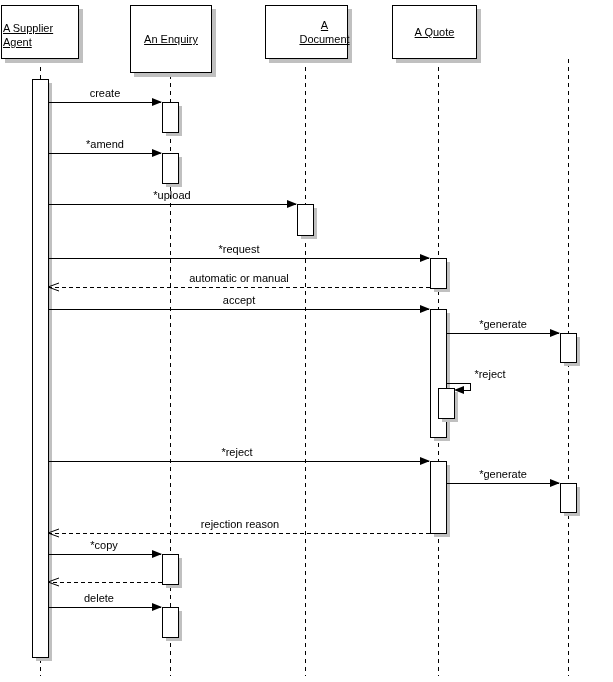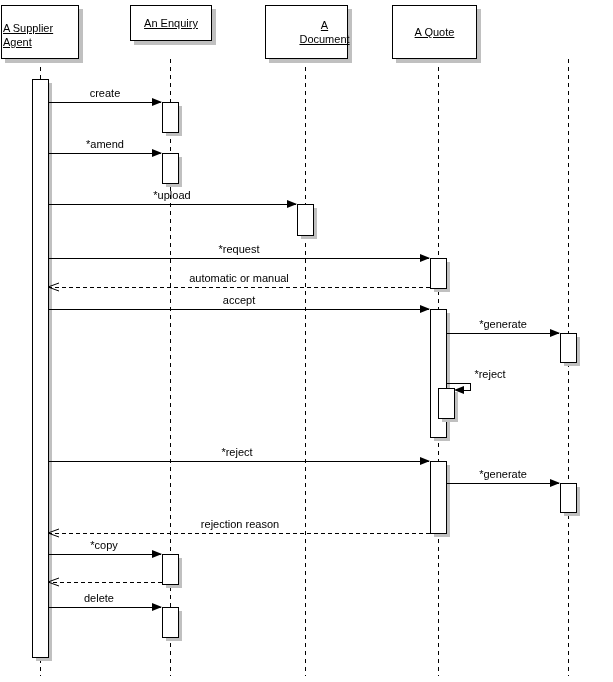--- a/index.html
+++ b/index.html
@@ -163,21 +163,21 @@
       <g>
         <line x1="48" y1="607" x2="161" y2="607" stroke="#000000" stroke-width="1" shape-rendering="crispEdges"></line>
         <polygon points="162,607 152,603 152,611" fill="#000000"></polygon>
         <text x="99" y="602" text-anchor="middle" class="msg-label">delete</text>
       </g>
     </svg>
 
   <div class="actor-box left-align" style="left:1px; top:5px; width:78px; height:54px;">
     <span class="actor-label">A Supplier Agent</span>
   </div>
-  <div class="actor-box" style="left:130px; top:5px; width:82px; height:36px;">
+  <div class="actor-box" style="left:130px; top:5px; width:82px; height:68px;">
     <span class="actor-label">An Enquiry</span>
   </div>
   <div class="actor-box" style="left:265px; top:5px; width:83px; height:54px;padding-left:36px;">
     <span class="actor-label">A Document</span>
   </div>
   <div class="actor-box" style="left:392px; top:5px; width:85px; height:54px;">
     <span class="actor-label">A Quote</span>
   </div>
 </div>
 

